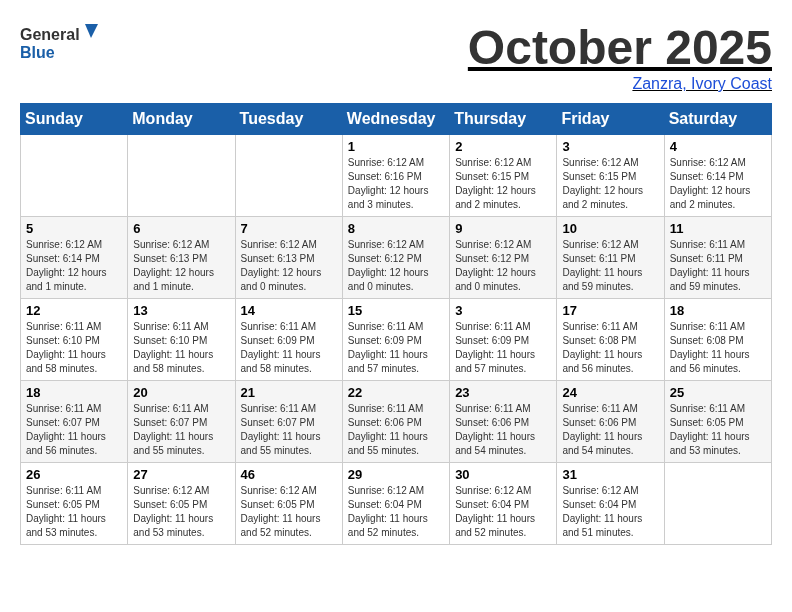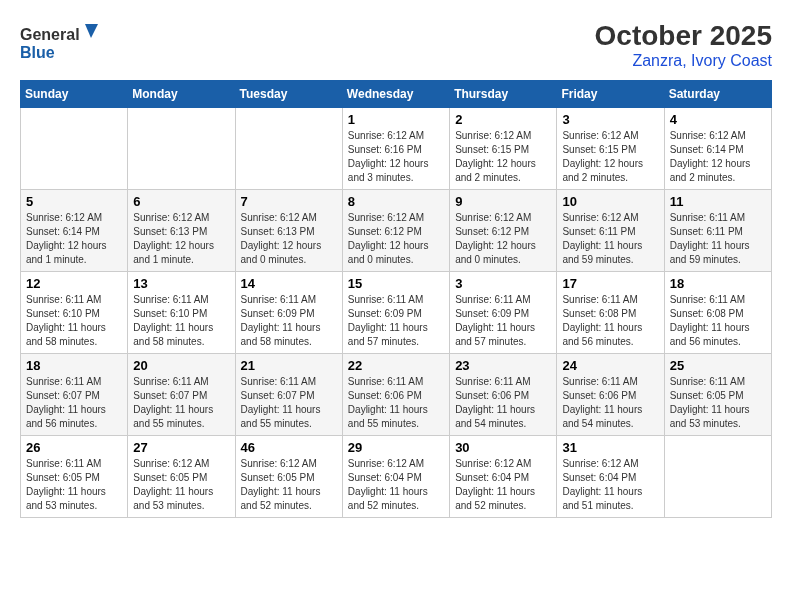--- a/index.html
+++ b/index.html
@@ -8,51 +8,52 @@
       background: #fff;
       width: 792px;
       min-height: 612px;
       padding: 20px;
     }
     .header {
       display: flex;
       justify-content: space-between;
       align-items: flex-start;
       margin-bottom: 10px;
+      text-decoration: underline;
     }
     .logo {
       display: flex;
       align-items: center;
       font-size: 18px;
       font-weight: bold;
       color: #1a5fa8;
     }
     .title-section {
       text-align: right;
     }
     .month-title {
-      font-size: 28px;
+      font-size: 48px;
       font-weight: bold;
       color: #333;
     }
     .location {
       font-size: 16px;
       color: #1d4ed8;
     }
     .calendar {
       width: 100%;
       border-collapse: collapse;
       font-size: 11px;
     }
     .calendar th {
       background: #1a5fa8;
       color: #fff;
       padding: 6px 4px;
       text-align: left;
-      font-size: 12px;
+      font-size: 16px;
       font-weight: bold;
       border: 1px solid #1a5fa8;
     }
     .calendar td {
       border: 1px solid #ccc;
       padding: 4px 5px;
       vertical-align: top;
       background: #fff;
       width: 107px;
       min-height: 80px;

